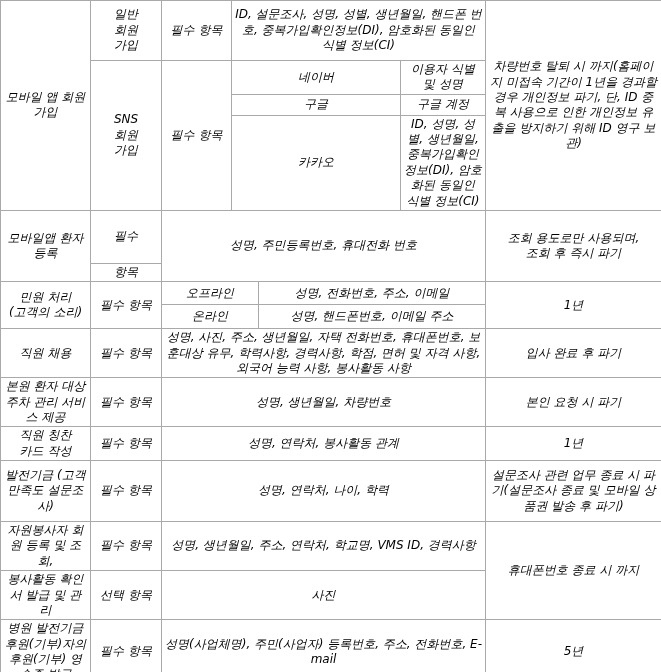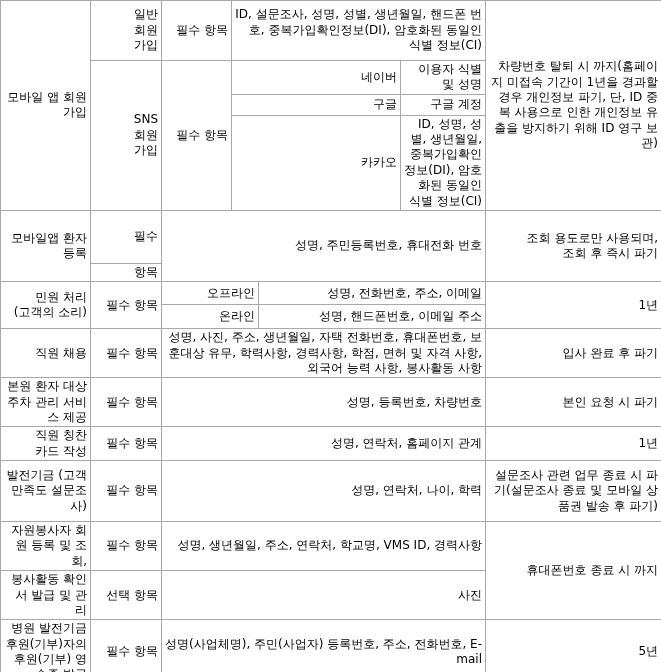--- a/index.html
+++ b/index.html
@@ -16,27 +16,28 @@
     color: #000000;
     position: relative;
   }
   table.privacy {
     border-collapse: collapse;
     table-layout: fixed;
     width: 661px;
   }
   table.privacy td {
     border: 1px solid #a9a9a9;
-    text-align: right;
+    text-align: center;
     vertical-align: middle;
     padding: 1px 3px;
     line-height: 1.28;
     white-space: pre-line;
     word-break: break-all;
     overflow: hidden;
+    font-style: italic;
   }
   table.privacy {
     border-bottom: none;
   }
 </style>
 </head>
 <body>
 
 <div id="page">
   <table class="privacy">
@@ -107,29 +108,29 @@
       <tr style="height:49px">
         <td>직원 채용</td>
         <td>필수 항목</td>
         <td colspan="4">성명, 사진, 주소, 생년월일, 자택 전화번호, 휴대폰번호, 보훈대상 유무, 학력사항, 경력사항, 학점, 면허 및 자격 사항, 외국어 능력 사항, 봉사활동 사항</td>
         <td>입사 완료 후 파기</td>
       </tr>
 
       <tr style="height:43px">
         <td>본원 환자 대상 주차 관리 서비스 제공</td>
         <td>필수 항목</td>
-        <td colspan="4">성명, 등록번호, 차량번호</td>
+        <td colspan="4">성명, 생년월일, 차량번호</td>
         <td>본인 요청 시 파기</td>
       </tr>
 
       <tr style="height:26px">
         <td>직원 칭찬
 카드 작성</td>
         <td>필수 항목</td>
-        <td colspan="4">성명, 연락처, 홈페이지 관계</td>
+        <td colspan="4">성명, 연락처, 봉사활동 관계</td>
         <td>1년</td>
       </tr>
 
       <tr style="height:61px">
         <td>발전기금 (고객만족도 설문조사)</td>
         <td>필수 항목</td>
         <td colspan="4">성명, 연락처, 나이, 학력</td>
         <td>설문조사 관련 업무 종료 시 파기(설문조사 종료 및 모바일 상품권 발송 후 파기)</td>
       </tr>
 

